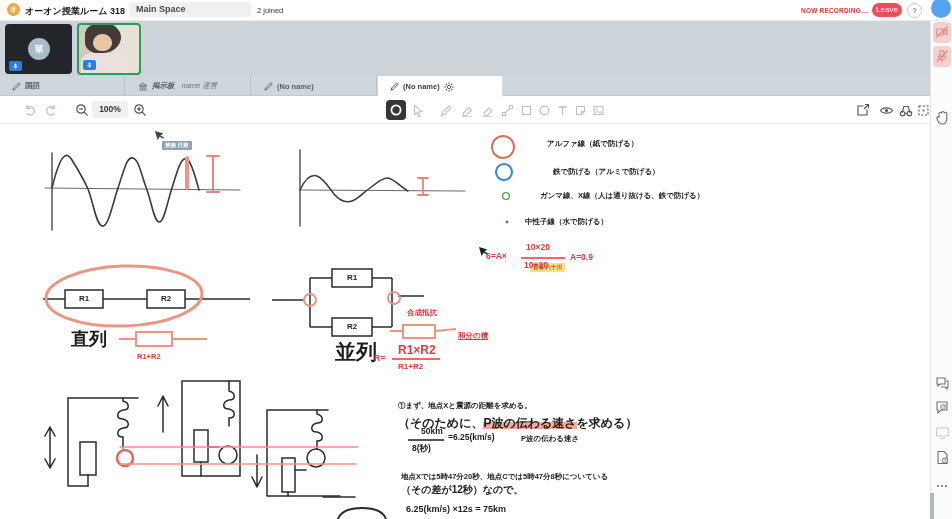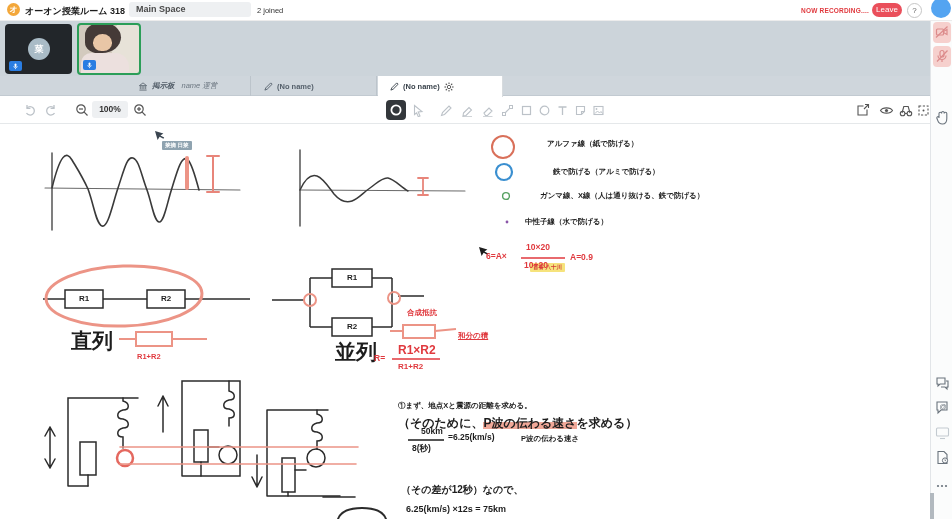--- a/index.html
+++ b/index.html
@@ -143,20 +143,26 @@
       <svg width="14" height="6" viewBox="0 0 14 6">
           <circle cx="3" cy="3" r="1.1" fill="#6a737c"></circle>
           <circle cx="7" cy="3" r="1.1" fill="#6a737c"></circle>
           <circle cx="11" cy="3" r="1.1" fill="#6a737c"></circle>
         </svg>
     </div>
     <div class="scroll-corner"></div>
   </div>
 
   <div class="tabstrip">
+    <div class="tab" style="left:0;">
+      <svg width="9" height="9" viewBox="0 0 10 10">
+          <path d="M1,9 L2,6.5 7.5,1 9,2.5 3.5,8 z" fill="none" stroke="#55606b" stroke-width="1"></path>
+        </svg>
+      <span>国語</span>
+    </div>
     <div class="tab" style="left:126px;font-style:italic;">
       <svg width="10" height="9" viewBox="0 0 10 10">
           <path d="M1,4 L5,1 9,4 z M2,4.5 V8 M4,4.5 V8 M6,4.5 V8 M8,4.5 V8 M1,9 H9" fill="none" stroke="#55606b" stroke-width="0.9"></path>
         </svg>
       <span>掲示板</span>
       <span class="dim">name 運営</span>
     </div>
     <div class="tab" style="left:252px;">
       <svg width="9" height="9" viewBox="0 0 10 10">
           <path d="M1,9 L2,6.5 7.5,1 9,2.5 3.5,8 z" fill="none" stroke="#55606b" stroke-width="1"></path>
@@ -414,35 +420,36 @@
     <div class="txt" style="left:540px;top:67px;font-size:7.5px;">ガンマ線、X線（人は通り抜ける、鉄で防げる）</div>
     <div class="txt" style="left:525px;top:93px;font-size:7.5px;">中性子線（水で防げる）</div>
 
     <div class="txt red" style="left:486px;top:127px;font-size:8.5px;">6=A×</div>
     <div class="txt red" style="left:526px;top:118px;font-size:8.5px;">10×20</div>
     <div class="txt red" style="left:524px;top:136px;font-size:8.5px;">10+20</div>
     <div class="txt red" style="left:570px;top:128px;font-size:8.5px;">A=0.9</div>
 
     <div class="rbox-label" style="left:65px;top:166px;width:38px;line-height:18px;">R1</div>
     <div class="rbox-label" style="left:147px;top:166px;width:38px;line-height:18px;">R2</div>
-    <div class="txt" style="left:71px;top:203px;font-size:21px;">直列</div>
+    <div class="txt" style="left:71px;top:203px;font-size:18px;">直列</div>
     <div class="txt red" style="left:137px;top:228px;font-size:7.5px;">R1+R2</div>
 
     <div class="rbox-label" style="left:332px;top:145px;width:40px;line-height:18px;">R1</div>
     <div class="rbox-label" style="left:332px;top:194px;width:40px;line-height:18px;">R2</div>
     <div class="txt red" style="left:407px;top:184px;font-size:7.5px;">合成抵抗</div>
     <div class="txt" style="left:335px;top:214px;font-size:21px;">並列</div>
     <div class="txt red" style="left:374px;top:229px;font-size:8.5px;">R=</div>
     <div class="txt red" style="left:398px;top:219px;font-size:12px;">R1×R2</div>
     <div class="txt red" style="left:398px;top:238px;font-size:8px;">R1+R2</div>
     <div class="txt red" style="left:458px;top:207px;font-size:7.5px;text-decoration:underline;">和分の積</div>
 
     <div class="txt" style="left:398px;top:277px;font-size:7.5px;">①まず、地点Xと震源の距離を求める。</div>
     <div class="txt" style="left:398px;top:291px;font-size:12px;"><span>（そのために、</span><span class="hl">P波の伝わる速さ</span><span>を求める）</span></div>
     <div class="txt" style="left:413px;top:302px;font-size:8.5px;padding-left:8px;">50km</div>
     <div class="txt" style="left:412px;top:319px;font-size:8.5px;">8(秒)</div>
     <div class="txt" style="left:448px;top:308px;font-size:8.5px;">=6.25(km/s)</div>
     <div class="txt" style="left:521px;top:310px;font-size:7.5px;">P波の伝わる速さ</div>
+    <div class="txt" style="left:401px;top:348px;font-size:7.5px;">地点Xでは5時47分20秒、地点Cでは5時47分8秒についている</div>
     <div class="txt" style="left:401px;top:359px;font-size:10px;">（その差が12秒）なので、</div>
     <div class="txt" style="left:406px;top:380px;font-size:9px;">6.25(km/s) ×12s = 75km</div>
   </div>
 
 </div>
 
 </body></html>

